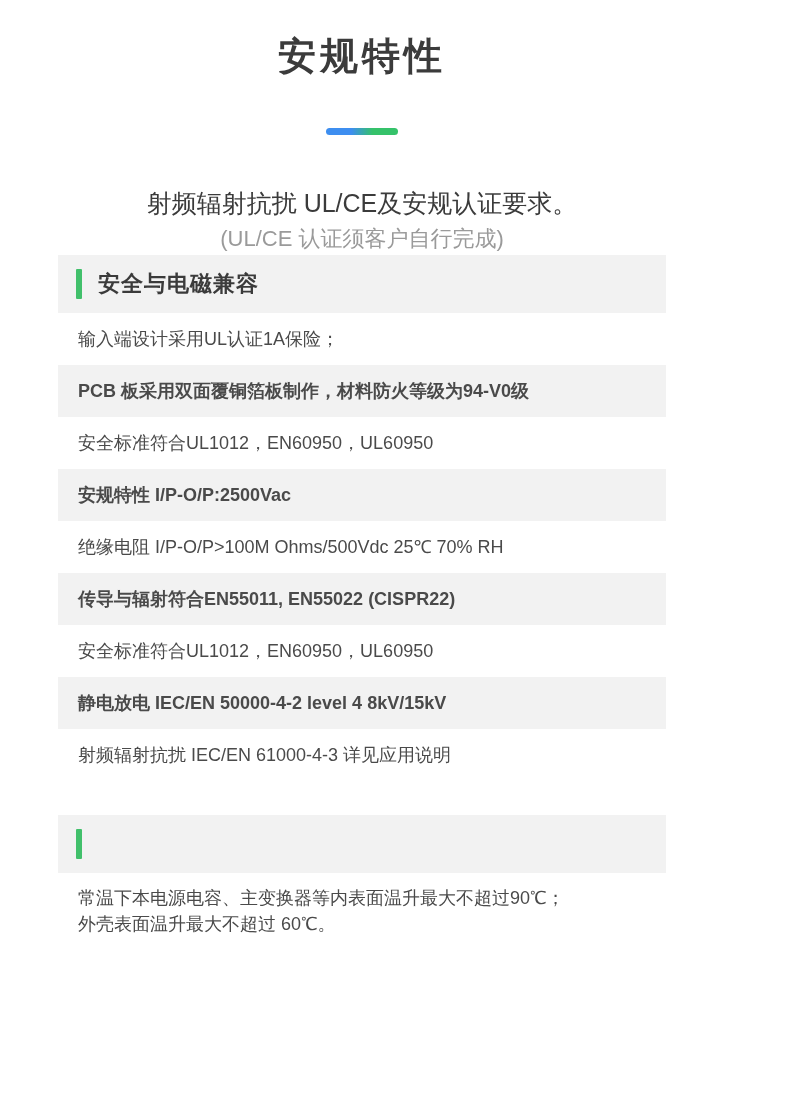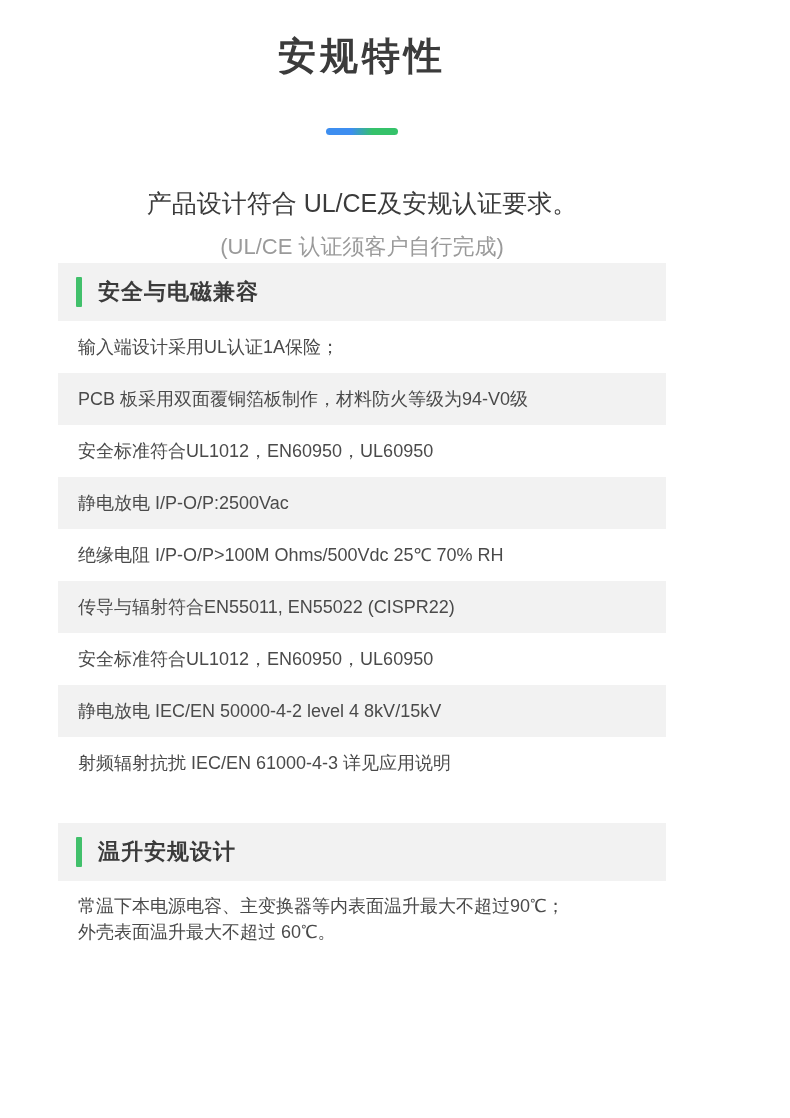--- a/index.html
+++ b/index.html
@@ -58,21 +58,20 @@
     margin-top: 50px;
   }
   .intro-main {
     font-size: 25px;
     color: #3b3b3b;
     line-height: 1.5;
   }
   .intro-sub {
     font-size: 22px;
     color: #9a9a9a;
-    margin-top: 8px;
     line-height: 1.5;
   }
 
   
   .section {
     margin: 0 58px;
   }
   .section + .section {
     margin-top: 34px;
   }
@@ -108,20 +107,21 @@
     align-items: center;
     padding: 8px 20px;
     box-sizing: border-box;
     font-size: 18px;
     color: #4a4a4a;
     line-height: 1.45;
     background: #ffffff;
   }
   .row.alt {
     background: #f2f2f2;
+    font-weight: bold;
   }
   .row.multiline {
     display: block;
     padding-top: 12px;
     padding-bottom: 12px;
   }
   .row .line {
     display: block;
   }
 </style>
@@ -131,46 +131,45 @@
 <div class="page">
 
   <div class="header">
     <div class="title-cn">安规特性</div>
     <div class="divider-wrap">
       <div class="divider"></div>
     </div>
   </div>
 
   <div class="intro">
-    <div class="intro-main">产品设计符合 UL/CE及安规认证要求。</div>
+    <div class="intro-main">射频辐射抗扰 UL/CE及安规认证要求。</div>
     <div class="intro-sub">(UL/CE 认证须客户自行完成)</div>
   </div>
 
   <div class="section">
     <div class="section-head">
       <div class="section-bar"></div>
       <div class="section-title">安全与电磁兼容</div>
     </div>
     <div class="rows">
       <div class="row">输入端设计采用UL认证1A保险；</div>
       <div class="row alt">PCB 板采用双面覆铜箔板制作，材料防火等级为94-V0级</div>
       <div class="row">安全标准符合UL1012，EN60950，UL60950</div>
-      <div class="row alt">静电放电 I/P-O/P:2500Vac</div>
+      <div class="row alt">安规特性 I/P-O/P:2500Vac</div>
       <div class="row">绝缘电阻 I/P-O/P&gt;100M Ohms/500Vdc 25℃ 70% RH</div>
       <div class="row alt">传导与辐射符合EN55011, EN55022 (CISPR22)</div>
       <div class="row">安全标准符合UL1012，EN60950，UL60950</div>
       <div class="row alt">静电放电 IEC/EN 50000-4-2 level 4 8kV/15kV</div>
       <div class="row">射频辐射抗扰 IEC/EN 61000-4-3 详见应用说明</div>
     </div>
   </div>
 
   <div class="section">
     <div class="section-head">
       <div class="section-bar"></div>
-      <div class="section-title">温升安规设计</div>
     </div>
     <div class="rows">
       <div class="row multiline">
         <span class="line">常温下本电源电容、主变换器等内表面温升最大不超过90℃；</span>
         <span class="line">外壳表面温升最大不超过 60℃。</span>
       </div>
     </div>
   </div>
 
 </div>

